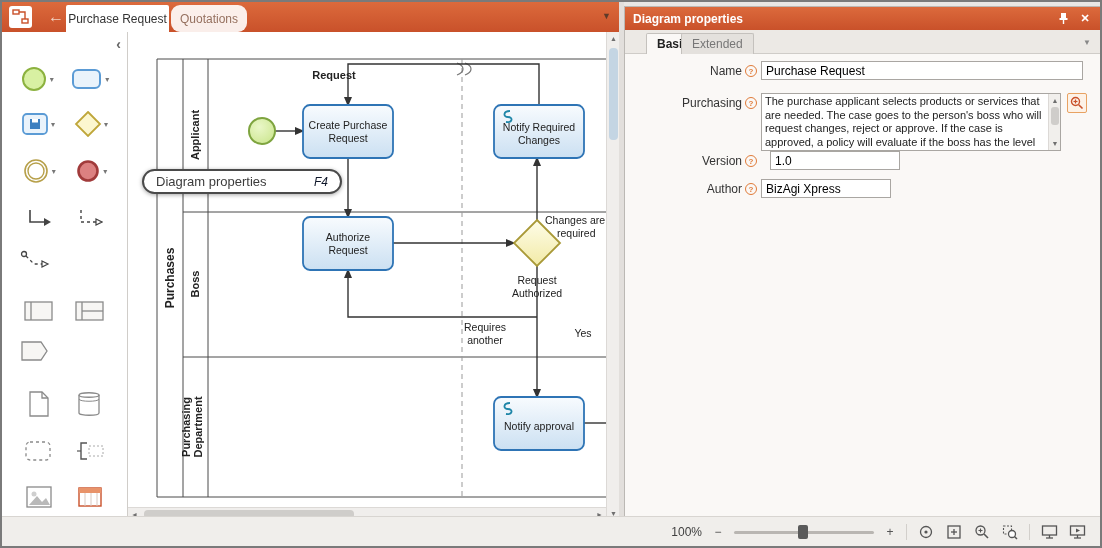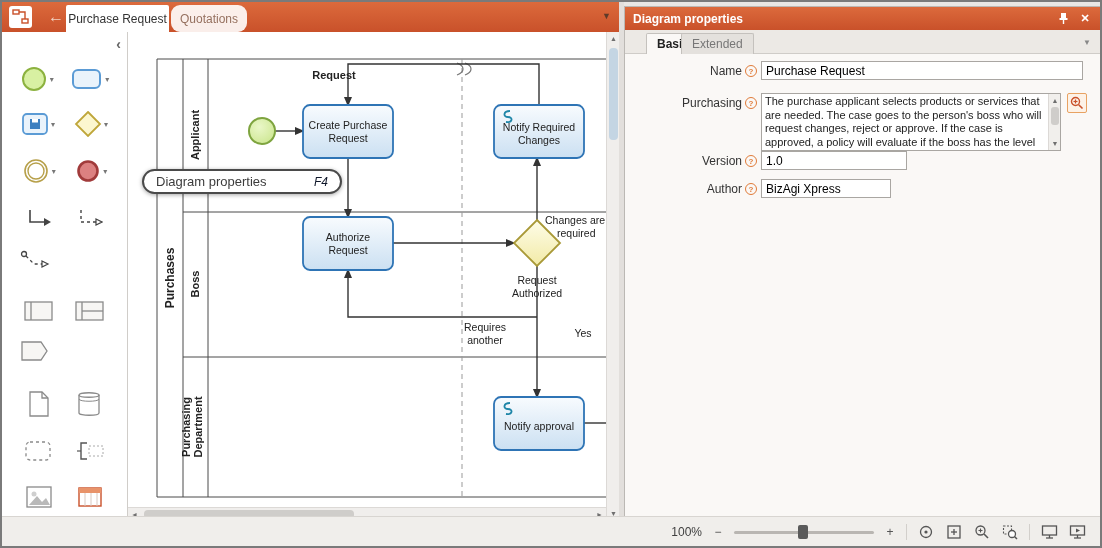--- a/index.html
+++ b/index.html
@@ -430,21 +430,21 @@
         <line x1="8.7" y1="8.7" x2="12.5" y2="12.5" stroke="#C9512A" stroke-width="1.6"></line>
         <line x1="3.5" y1="5.5" x2="7.5" y2="5.5" stroke="#C9512A" stroke-width="1.2"></line>
         <line x1="5.5" y1="3.5" x2="5.5" y2="7.5" stroke="#C9512A" stroke-width="1.2"></line>
       </svg>
     </div>
 
     <div class="flabel" style="top:146px;">
       <span>Version</span>
       <span class="qicon">?</span>
     </div>
-    <input class="tinput" style="left: 136px; top: 144px; width: 146px;" type="text" value="1.0">
+    <input class="tinput" style="left: 145px; top: 144px; width: 130px;" type="text" value="1.0">
 
     <div class="flabel" style="top:174px;">
       <span>Author</span>
       <span class="qicon">?</span>
     </div>
     <input class="tinput" style="left: 136px; top: 172px; width: 130px;" type="text" value="BizAgi Xpress">
   </div>
 
   <div class="statusbar">
     <span class="zlabel">100%</span>

